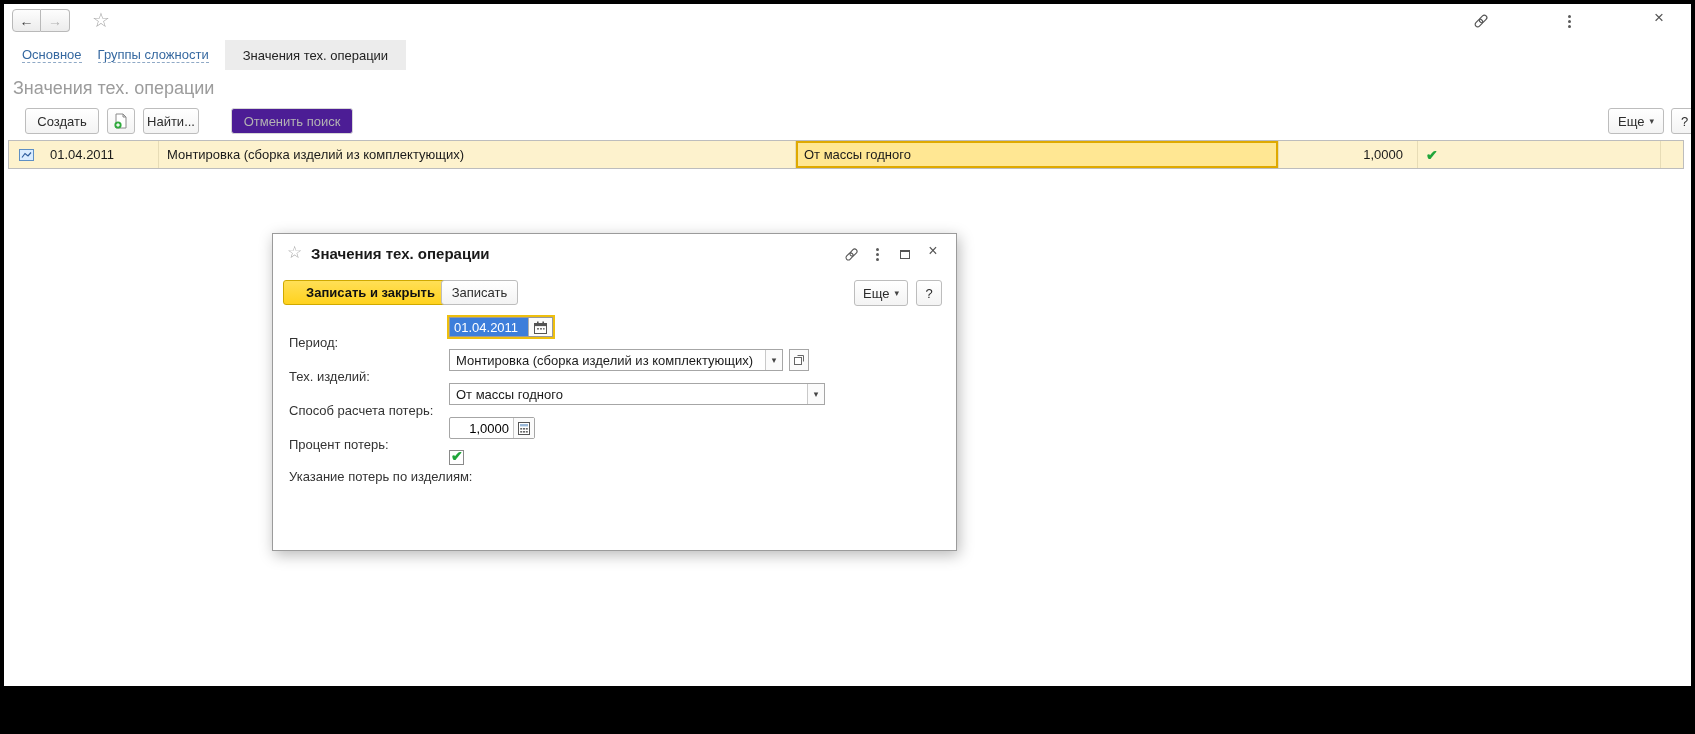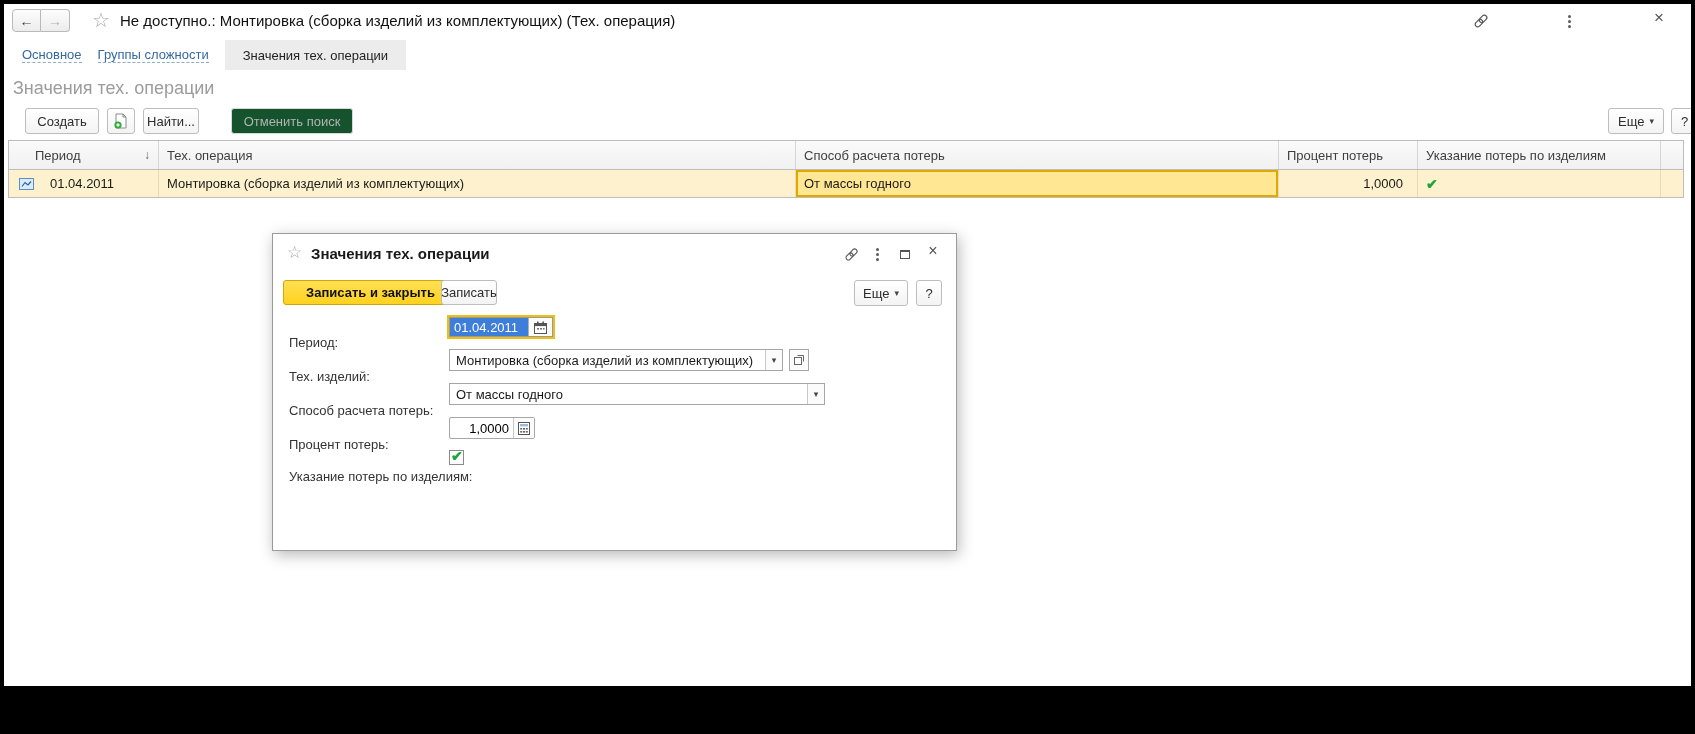--- a/index.html
+++ b/index.html
@@ -29,21 +29,21 @@
   .navlink { font-size:13px; color:#3568a0; align-self:center; border-bottom:1px dashed #8fa9c6; cursor:pointer; margin-right:16px; white-space:nowrap; }
   .tab-active { background:#ececec; color:#222; font-size:13px; display:flex; align-items:center; padding:0 18px; white-space:nowrap; }
 
   
   .page-title { position:absolute; left:9px; top:74px; font-size:18px; color:#9c9c9c; }
 
   
   .toolbar { position:absolute; left:13px; top:104px; width:100%; height:27px; }
   .btn { position:absolute; height:26px; background:linear-gradient(#ffffff,#f3f3f3); border:1px solid #bdbdbd; border-radius:3px;
          font-size:13px; color:#2c2c2c; display:flex; align-items:center; justify-content:center; cursor:default; white-space:nowrap; }
-  .btn.disabled { color:#b3b3b3; border-color:#d7d7d7; background:#14532d; }
+  .btn.disabled { color:#b3b3b3; border-color:#d7d7d7; background:#4c1d95; }
   .b-create { left:8px; width:74px; }
   .b-docplus { left:90px; width:28px; }
   .b-find { left:126px; width:56px; }
   .b-cancelsearch { left:214px; width:122px; }
   .b-more-list { right:40px; width:56px; gap:5px; }
   .b-help-list { right:6px; width:27px; }
   .dd-arrow { font-size:9px; color:#444; }
 
   
   .grid { position:absolute; left:4px; top:136px; width:1676px; border:1px solid #bdbdbd; }
@@ -66,21 +66,21 @@
   
   .dialog { position:absolute; left:268px; top:229px; width:685px; height:318px; background:#fff; border:1px solid #9b9b9b;
             box-shadow:2px 4px 14px rgba(0,0,0,.28); }
   .dlg-star { position:absolute; left:14px; top:8px; font-size:17px; color:#a9a9a9; }
   .dlg-title { position:absolute; left:38px; top:11px; font-size:15px; font-weight:bold; color:#1a1a1a; white-space:nowrap; }
   .dlg-ic { position:absolute; top:11px; width:18px; height:18px; display:flex; align-items:center; justify-content:center; }
   .dlg-link { right:96px; } .dlg-dots { right:70px; } .dlg-max { right:42px; } .dlg-close { right:14px; font-size:16px; color:#555; top:8px; }
   .maxbox { width:10px; height:9px; border:1px solid #555; border-top-width:2px; }
   .dlg-btn { position:absolute; top:46px; height:25px; }
   .b-saveclose { left:10px; width:175px; background:linear-gradient(#ffdf56,#ffd21e); border-color:#cfa900; font-weight:bold; color:#111; }
-  .b-save { left:168px; width:56px; }
+  .b-save { left:168px; width:77px; }
   .b-more-dlg { right:48px; width:54px; top:46px; gap:5px; }
   .b-help-dlg { right:14px; width:26px; top:46px; }
 
   .frow { position:absolute; left:0; width:100%; height:24px; }
   .flabel { position:absolute; left:16px; top:20px; font-size:13px; color:#333; white-space:nowrap; }
   .r-period { top:81px; } .r-oper { top:115px; } .r-method { top:149px; } .r-percent { top:183px; } .r-check { top:215px; }
 
   .focus-ring { position:absolute; left:174px; top:0; border:2px solid #eebf0e; background:#fff; display:flex; }
   .fld-inner { border:1px solid #9a9a9a; display:flex; height:20px; }
   .val-selected { width:78px; padding:0 4px; font-size:13px; background:#3d7edb; color:#fff; display:flex; align-items:center; }
@@ -109,21 +109,20 @@
     <div class="titlebar">
       <div class="navgroup">
         <div class="nav-btn back">
             <span>←</span>
           </div>
         <div class="nav-btn fwd">
             <span>→</span>
           </div>
       </div>
       <span class="star">☆</span>
-      <span class="win-title">Не доступно.: Монтировка (сборка изделий из комплектующих) (Тех. операция)</span>
       <span class="tb-ic ic-link">
         <svg width="16" height="16" viewBox="0 0 16 16">
           <g transform="rotate(-45 8 8)" fill="none" stroke="#555" stroke-width="1.2">
             <rect x="0.8" y="5.5" width="8.5" height="5" rx="2.5"></rect>
             <rect x="6.7" y="5.5" width="8.5" height="5" rx="2.5"></rect>
           </g>
         </svg>
       </span>
       <span class="tb-ic ic-dots">
         <span class="dots3">
@@ -156,31 +155,20 @@
       <div class="btn b-find">Найти...</div>
       <div class="btn b-cancelsearch disabled">Отменить поиск</div>
       <div class="btn b-more-list">
         <span>Еще</span>
         <span class="dd-arrow">▾</span>
       </div>
       <div class="btn b-help-list">?</div>
     </div>
 
     <div class="grid">
-      <div class="grow grid-head">
-        <div class="hcell c1">
-          <span>Период</span>
-          <span class="sort">↓</span>
-        </div>
-        <div class="hcell c2">Тех. операция</div>
-        <div class="hcell c3">Способ расчета потерь</div>
-        <div class="hcell c4">Процент потерь</div>
-        <div class="hcell c5">Указание потерь по изделиям</div>
-        <div class="hcell c6"></div>
-      </div>
       <div class="grow grid-datarow">
         <div class="rcell c1">
           <span class="rowicon">
             <svg width="15" height="12" viewBox="0 0 15 12">
               <rect x="0.5" y="0.5" width="14" height="11" fill="#d9ecff" stroke="#5e8fc4"></rect>
               <polyline points="3,8.5 6,4.5 9,7 12,3.5" stroke="#2f5e9e" stroke-width="1.2" fill="none"></polyline>
             </svg>
           </span>
           <span>01.04.2011</span>
         </div>

